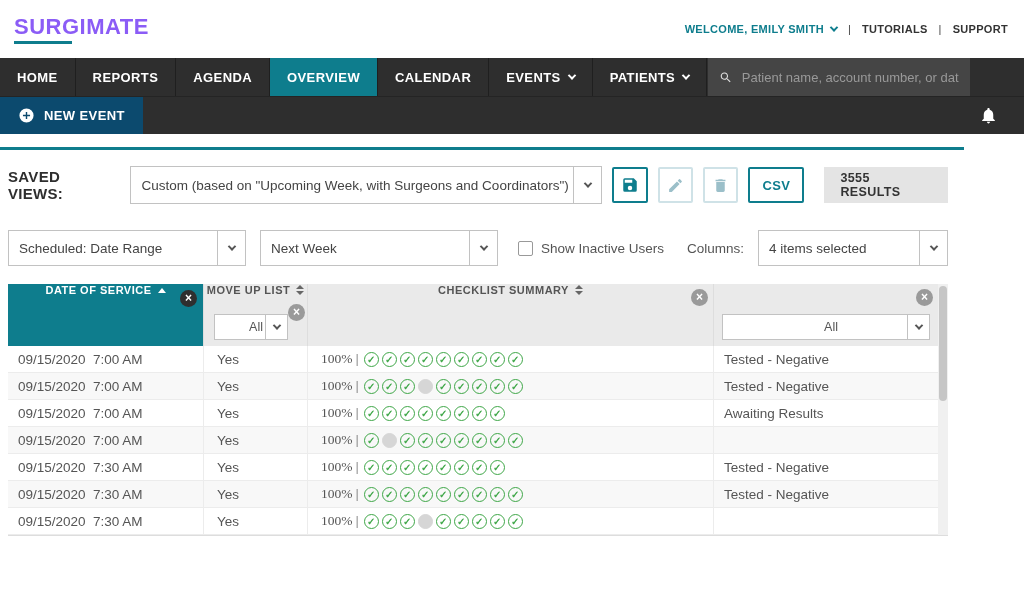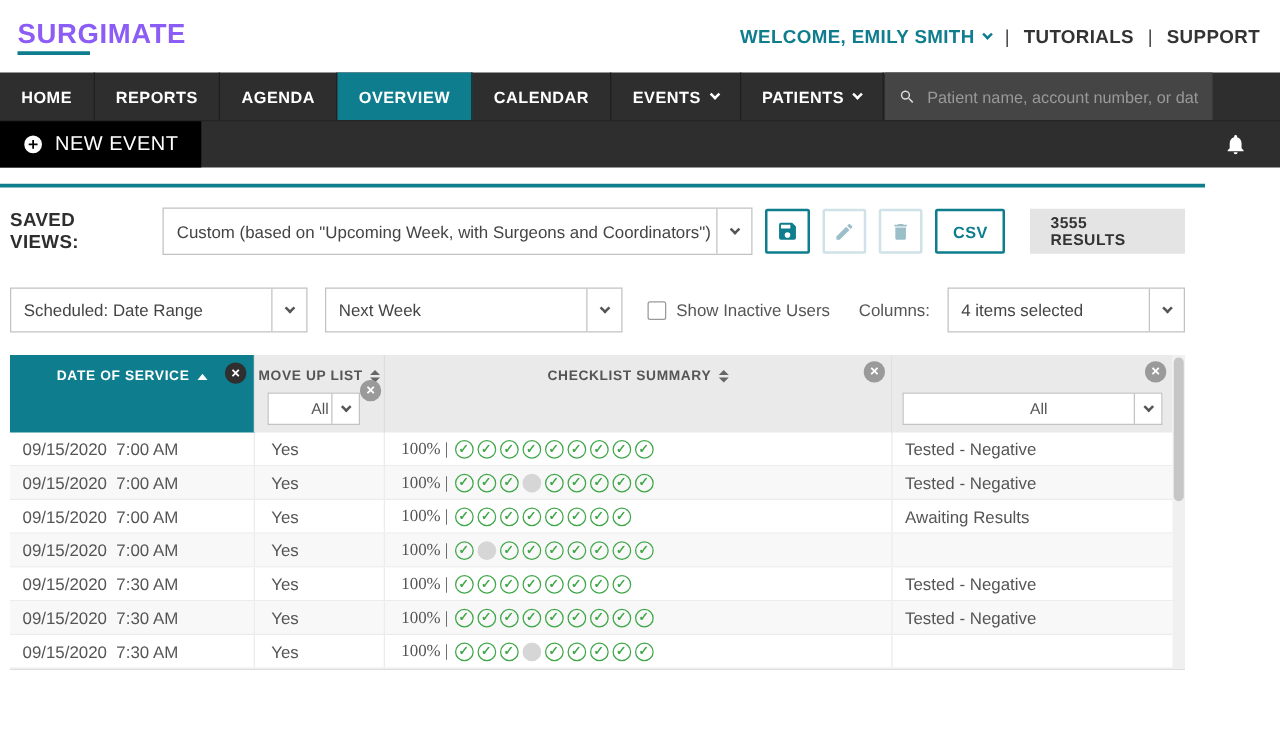--- a/index.html
+++ b/index.html
@@ -5,21 +5,21 @@
   * { margin:0; padding:0; box-sizing:border-box; }
   html,body { width:1024px; height:599px; background:#fff; overflow:hidden;
               font-family:"Liberation Sans", sans-serif; }
 
   
   .topbar { height:58px; display:flex; align-items:center; justify-content:space-between;
             padding:0 16px 0 14px; background:#fff; }
   .logo { cursor:pointer; }
   .logo-text { font-size:22px; font-weight:800; color:#8b5cf6; letter-spacing:.5px; }
   .logo-underline { width:58px; height:3px; background:#0E7D8D; margin-top:1px; }
-  .top-links { display:flex; align-items:center; gap:11px; font-size:15px; font-weight:bold;
+  .top-links { display:flex; align-items:center; gap:11px; font-size:11px; font-weight:bold;
                color:#333; letter-spacing:.3px; }
   .welcome { color:#0E7D8D; display:flex; align-items:center; gap:7px; cursor:pointer; }
   .pipe { color:#444; font-weight:normal; }
   .toplink { cursor:pointer; }
 
   .chev { display:inline-block; width:6px; height:6px; border-right:2px solid currentColor;
           border-bottom:2px solid currentColor; transform:rotate(45deg) translate(-1px,-1px); }
 
   
   .navbar { height:38px; background:#2e2e2e; display:flex; align-items:stretch; }
@@ -28,22 +28,22 @@
               cursor:pointer; white-space:nowrap; }
   .nav-item.active { background:#0E7D8D; }
   .nav-search { margin-left:1px; background:#454545; width:262px; display:flex; align-items:center;
                 gap:9px; padding:0 11px; }
   .nav-search input { background:transparent; border:none; outline:none; color:#fdba74; font-size:13px;
                       width:100%; font-family:inherit; }
   .nav-search input::placeholder { color:#999; }
 
   .navbar2 { height:38px; background:#2e2e2e; border-top:1px solid #242424; display:flex;
              align-items:center; justify-content:space-between; }
-  .new-event { height:100%; background:#000000; color:#fff; display:flex; align-items:center;
-               gap:9px; padding:0 18px; font-size:16px; font-weight:normal; letter-spacing:.4px;
+  .new-event { height:100%; background:#0c4a6e; color:#fff; display:flex; align-items:center;
+               gap:9px; padding:0 18px; font-size:13px; font-weight:bold; letter-spacing:.4px;
                cursor:pointer; }
   .bell-wrap { margin-right:26px; cursor:pointer; display:flex; }
 
   .teal-line { height:3px; width:964px; background:#0E7D8D; margin-top:13px; }
 
   
   .content { padding-left:8px; width:948px; }
 
   .sv-row { margin-top:16px; display:flex; align-items:center; gap:10px; }
   .sv-label { font-size:15px; font-weight:bold; color:#2e2e2e; letter-spacing:.3px; margin-right:3px; }
@@ -75,21 +75,21 @@
 
   
   .table { margin-top:18px; width:940px; position:relative; border-bottom:1px solid #ddd; }
   .thead { display:flex; height:62px; width:930px; }
   .th { position:relative; border-right:1px solid #ddd; }
   .th-gray { background:#eaeaea; }
   .th1 { width:196px; background:#0E7D8D; }
   .th2 { width:104px; }
   .th3 { width:406px; }
   .th4 { width:224px; border-right:none; }
-  .th-label { display:flex; align-items:center; justify-content:center; gap:6px; padding-top:11px;
+  .th-label { display:flex; align-items:center; justify-content:center; gap:6px; 
               font-size:11px; font-weight:bold; letter-spacing:.5px; color:#555;
               text-transform:uppercase; cursor:pointer; }
   .th1 .th-label { color:#fff; }
   .close-ic { position:absolute; width:17px; height:17px; border-radius:50%; background:#2f2f2f;
               color:#fff; font-size:12px; font-weight:bold; line-height:16px; text-align:center;
               cursor:pointer; }
   .th-gray .close-ic { background:#9a9a9a; }
   .ci-1 { top:6px; right:6px; }
   .ci-2 { top:20px; right:2px; }
   .ci-3 { top:5px; right:5px; }

